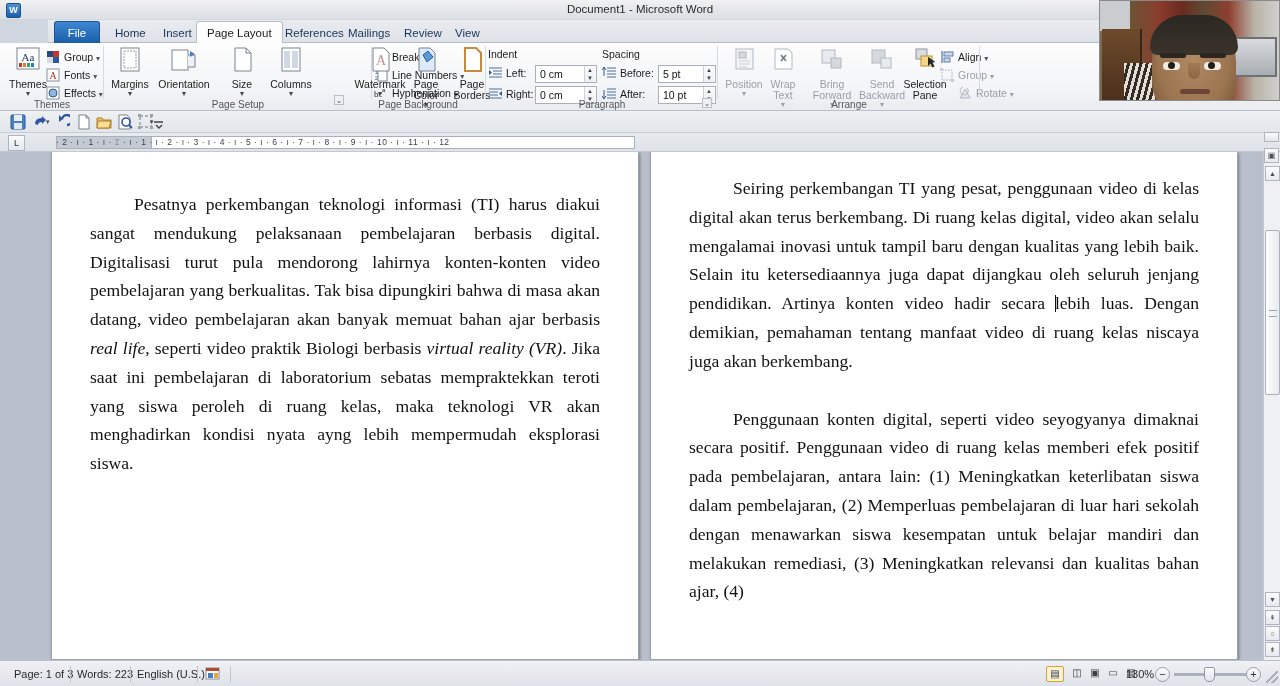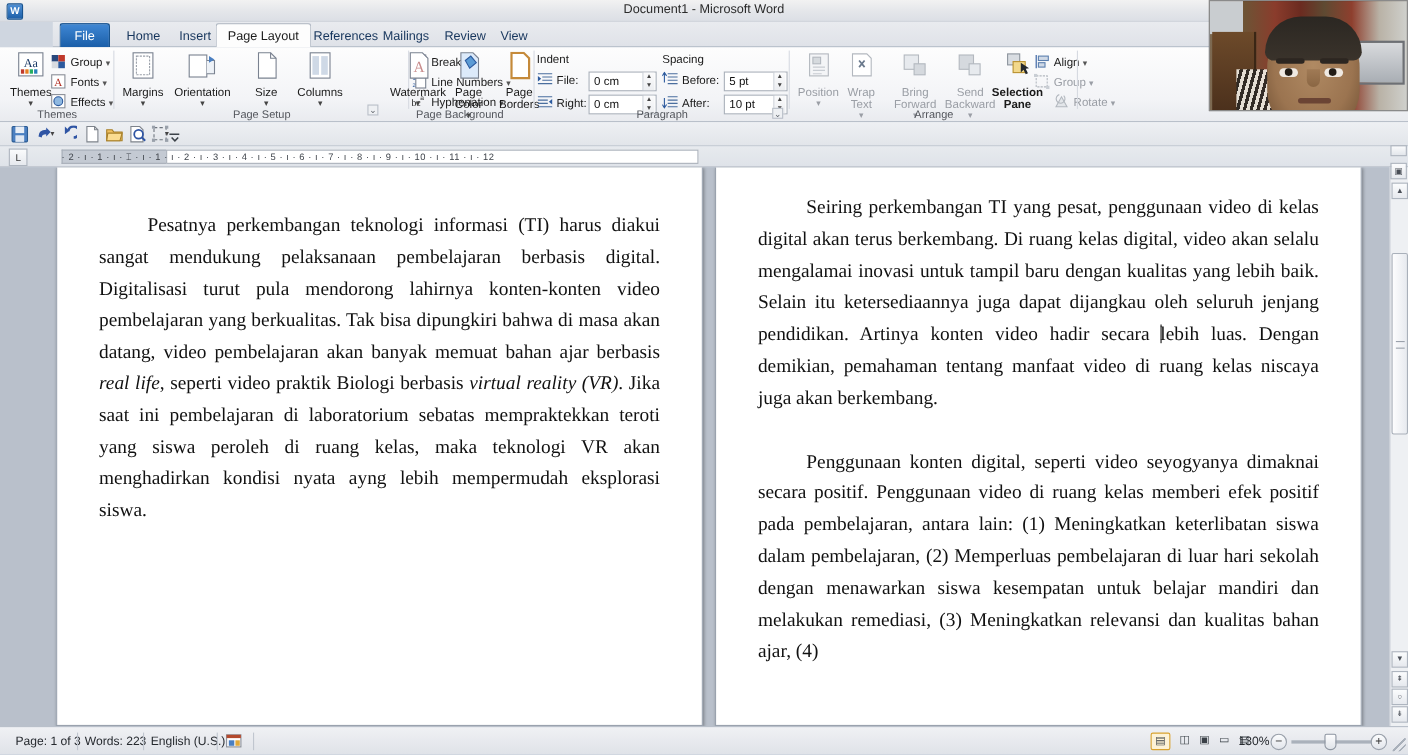--- a/index.html
+++ b/index.html
@@ -436,21 +436,21 @@
     <div class="grp" style="left:486px;width:232px;">
       <div class="fieldlabel" style="left:2px;top:5px;">Indent</div>
       <div class="fieldlabel" style="left:116px;top:5px;">Spacing</div>
 
       <div class="smbtn" style="left:2px;top:22px;">
         <span class="si">
           <svg width="15" height="14">
               <path d="M1 2 h13 M5 5 h9 M5 8 h9 M1 11 h13" stroke="#4a6e9e" fill="none"></path>
               <path d="M1 4 l3 2.5 l-3 2.5z" fill="#2c5a9e"></path>
             </svg>
-        </span><span>File:</span>
+        </span><span>Left:</span>
       </div>
       <div class="spin" style="left:49px;top:22px;width:62px;">
         <span>0 cm</span>
         <span class="arrows">▲<br>▼</span>
       </div>
 
       <div class="smbtn" style="left:2px;top:43px;">
         <span class="si">
           <svg width="15" height="14">
               <path d="M1 2 h13 M1 5 h9 M1 8 h9 M1 11 h13" stroke="#4a6e9e" fill="none"></path>
@@ -529,21 +529,21 @@
       <div class="bigbtn dim" style="left:133px;top:4px;width:62px;">
         <span class="ic">
           <svg width="32" height="30" viewBox="0 0 32 30">
               <rect x="6" y="3" width="13" height="13" fill="#d5d9de" stroke="#b3b8bf"></rect>
               <rect x="15" y="11" width="10" height="10" fill="#e7eaee" stroke="#b3b8bf"></rect>
             </svg>
         </span>
         <span>Send Backward</span>
         <span class="carat dim">▾</span>
       </div>
-      <div class="bigbtn" style="left:178px;top:4px;width:58px;font-weight:bold;">
+      <div class="bigbtn" style="left:178px;top:4px;width:58px;font-weight:normal;">
         <span class="ic">
           <svg width="32" height="30" viewBox="0 0 32 30">
               <rect x="7" y="2" width="11" height="10" fill="#d9dde2" stroke="#8d949d"></rect>
               <rect x="12" y="9" width="11" height="10" fill="#f2d88b" stroke="#b9912f"></rect>
               <path d="M19 10 l0 9 l2.5 -2.5 l2 4 l2 -1 l-2 -4 l3 -0.5z" fill="#23282d"></path>
             </svg>
         </span>
         <span>Selection Pane</span>
       </div>
       <div class="smbtn" style="left:222px;top:6px;">

